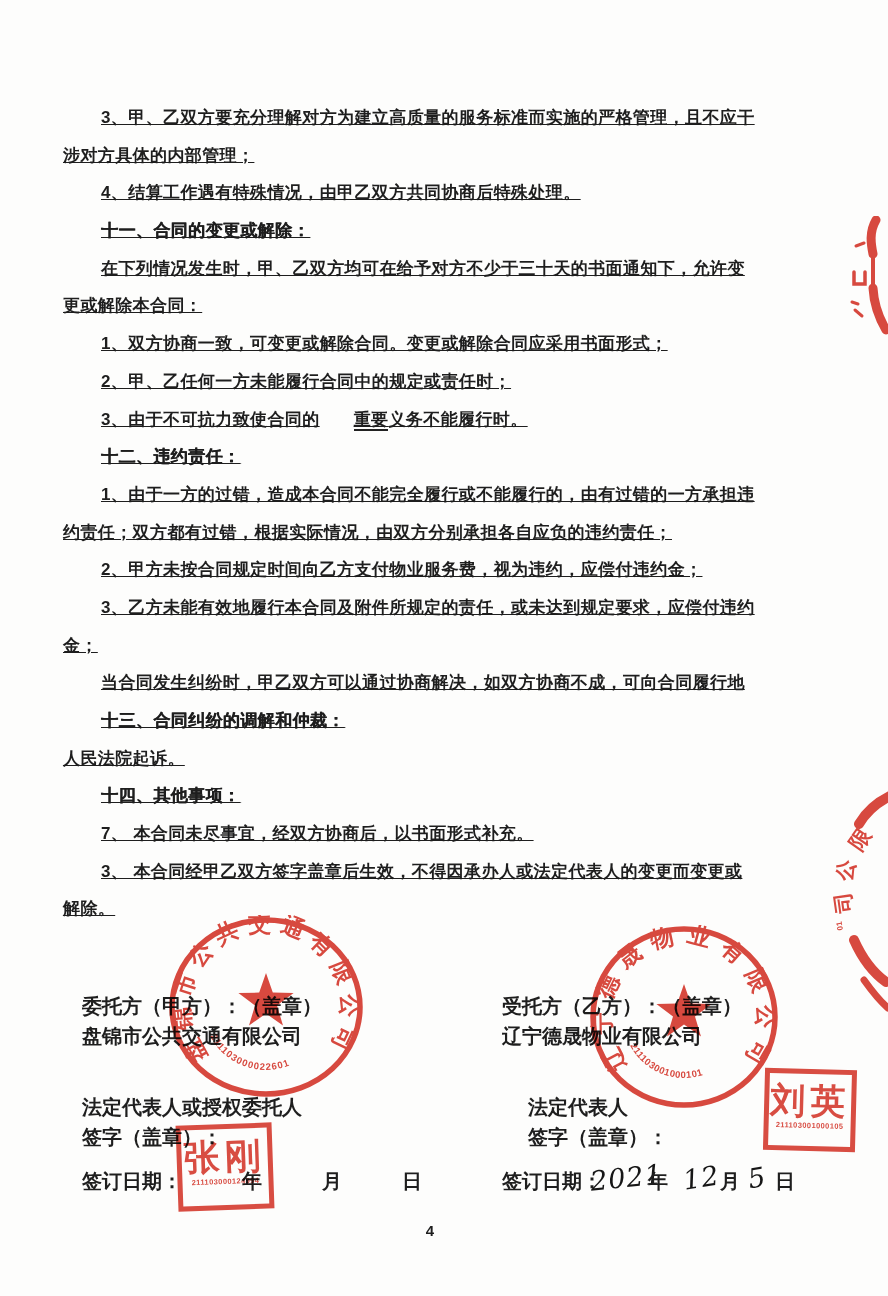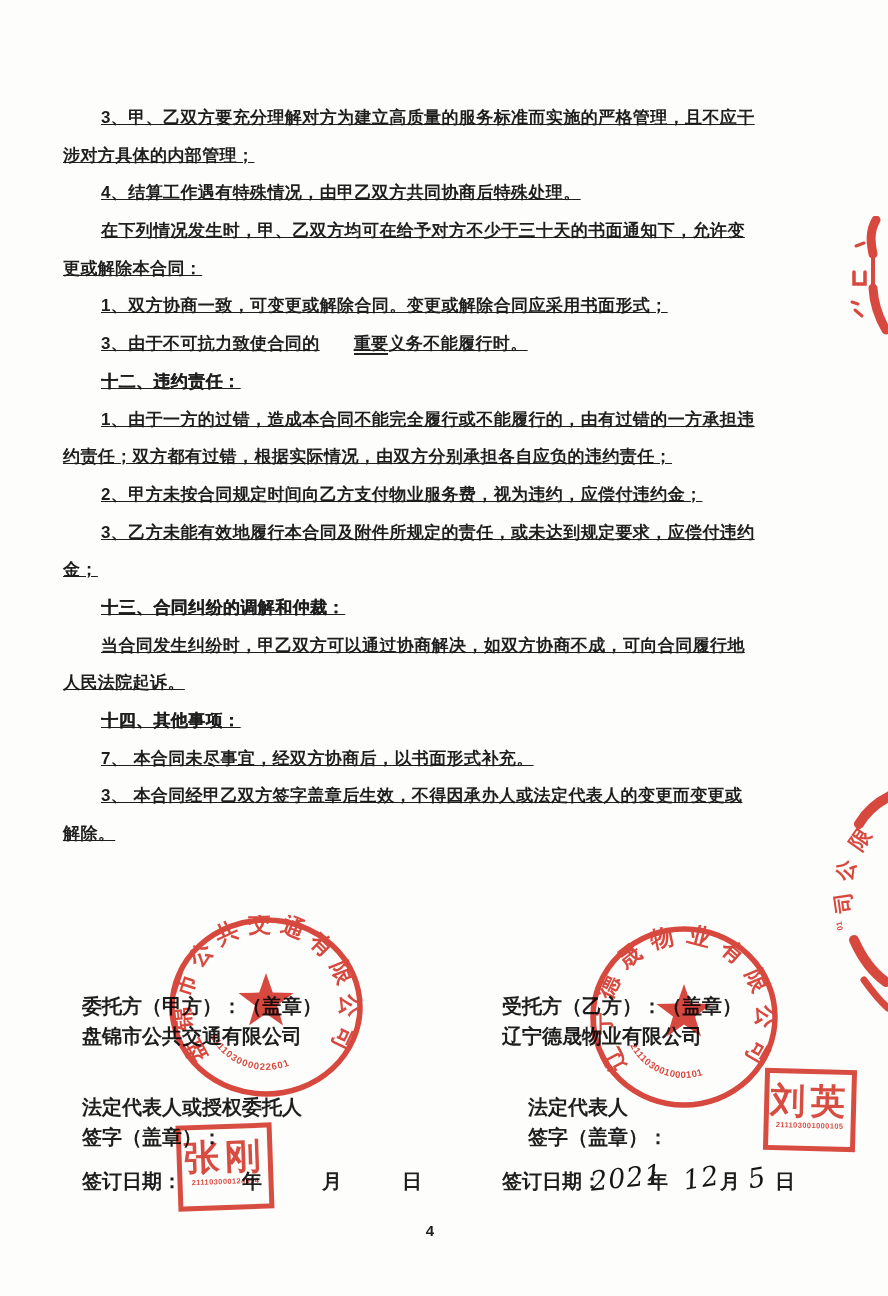--- a/index.html
+++ b/index.html
@@ -47,32 +47,34 @@
 </style>
 </head>
 <body>
 
 <div class="page">
 
   <div class="doc-body">
       <div class="doc-line indent"><span>3、甲、乙双方要充分理解对方为建立高质量的服务标准而实施的严格管理，且不应干</span></div>
       <div class="doc-line"><span>涉对方具体的内部管理；</span></div>
       <div class="doc-line indent"><span>4、结算工作遇有特殊情况，由甲乙双方共同协商后特殊处理。</span></div>
+      <div class="doc-line indent bold"><span>十一、合同的变更或解除：</span></div>
       <div class="doc-line indent"><span>在下列情况发生时，甲、乙双方均可在给予对方不少于三十天的书面通知下，允许变</span></div>
       <div class="doc-line"><span>更或解除本合同：</span></div>
       <div class="doc-line indent"><span>1、双方协商一致，可变更或解除合同。变更或解除合同应采用书面形式；</span></div>
+      <div class="doc-line indent"><span>2、甲、乙任何一方未能履行合同中的规定或责任时；</span></div>
       <div class="doc-line indent"><span>3、由于不可抗力致使合同的</span><span class="u">重要</span><span>义务不能履行时。</span></div>
       <div class="doc-line indent bold"><span>十二、违约责任：</span></div>
       <div class="doc-line indent"><span>1、由于一方的过错，造成本合同不能完全履行或不能履行的，由有过错的一方承担违</span></div>
       <div class="doc-line"><span>约责任；双方都有过错，根据实际情况，由双方分别承担各自应负的违约责任；</span></div>
       <div class="doc-line indent"><span>2、甲方未按合同规定时间向乙方支付物业服务费，视为违约，应偿付违约金；</span></div>
       <div class="doc-line indent"><span>3、乙方未能有效地履行本合同及附件所规定的责任，或未达到规定要求，应偿付违约</span></div>
       <div class="doc-line"><span>金；</span></div>
+      <div class="doc-line indent"><span>当合同发生纠纷时，甲乙双方可以通过协商解决，如双方协商不成，可向合同履行地</span></div>
       <div class="doc-line indent bold"><span>十三、合同纠纷的调解和仲裁：</span></div>
-      <div class="doc-line indent"><span>当合同发生纠纷时，甲乙双方可以通过协商解决，如双方协商不成，可向合同履行地</span></div>
       <div class="doc-line"><span>人民法院起诉。</span></div>
       <div class="doc-line indent bold"><span>十四、其他事项：</span></div>
       <div class="doc-line indent"><span>7、 本合同未尽事宜，经双方协商后，以书面形式补充。</span></div>
       <div class="doc-line indent"><span>3、 本合同经甲乙双方签字盖章后生效，不得因承办人或法定代表人的变更而变更或</span></div>
       <div class="doc-line"><span>解除。</span></div>
     </div>
 
   <div class="sig" style="left:82px; top:991px;">
     <div>委托方（甲方）：（盖章）</div>
     <div>盘锦市公共交通有限公司</div>

